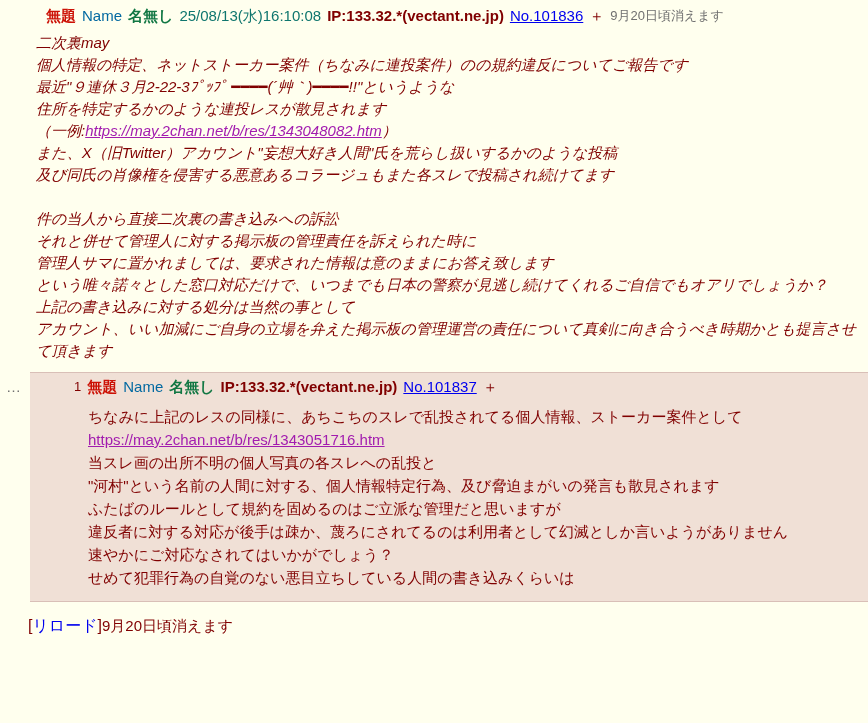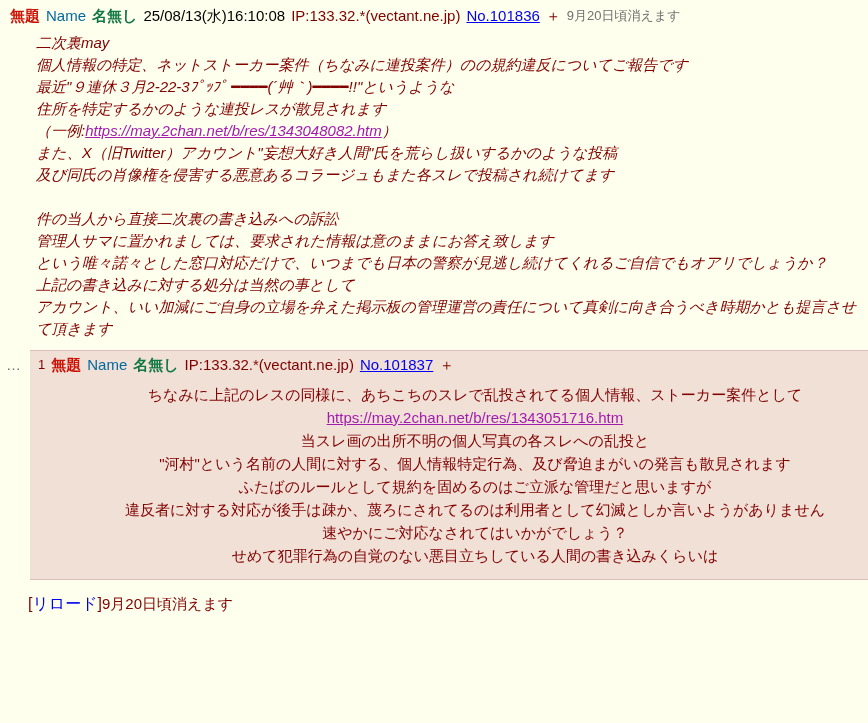--- a/index.html
+++ b/index.html
@@ -24,38 +24,40 @@
   }
 
   
   .post-header {
     display: flex;
     align-items: flex-end;
     flex-wrap: nowrap;
     white-space: nowrap;
     font-size: 15px;
     line-height: 20px;
+    margin-left: 36px;
   }
   .post-header > * { margin-right: 6px; }
   .subject {
     color: #cc1105;
     font-weight: bold;
   }
   .name-label {
     color: #0369a1;
   }
   .name-value {
     color: #117743;
     font-weight: bold;
   }
   .datetime {
-    color: #000000;
+    color: #0f766e;
   }
   .ip {
     color: #800000;
+    font-weight: bold;
   }
   .postno {
     color: #0000ee;
     text-decoration: underline;
     cursor: pointer;
   }
   .plus {
     color: #800000;
     cursor: pointer;
     font-size: 15px;
@@ -110,21 +112,20 @@
     border-left: none;
     border-right: none;
     flex: 1;
   }
   .reply-header {
     padding: 4px 8px 2px 8px;
   }
   .reply-body {
     padding: 6px 6px 12px 58px;
     line-height: 23px;
-    text-align: center;
   }
   .reply-body p {
     margin: 0;
     white-space: pre-wrap;
   }
   .reply-left-gutter {
     padding-top: 6px;
     width: 24px;
     display: flex;
     align-items: baseline;
@@ -166,20 +167,21 @@
   <div class="op-body">
     <p>二次裏may</p>
     <p>個人情報の特定、ネットストーカー案件（ちなみに連投案件）のの規約違反についてご報告です</p>
     <p>最近"９連休３月2-22-3ﾌﾟｯﾌﾟ ━━━━(´艸｀)━━━━!!"というような</p>
     <p>住所を特定するかのような連投レスが散見されます</p>
     <p><span>（一例:</span><a class="inline-link">https://may.2chan.net/b/res/1343048082.htm</a><span>）</span></p>
     <p>また、X（旧Twitter）アカウント"妄想大好き人間"氏を荒らし扱いするかのような投稿</p>
     <p>及び同氏の肖像権を侵害する悪意あるコラージュもまた各スレで投稿され続けてます</p>
     <div class="gap"></div>
     <p>件の当人から直接二次裏の書き込みへの訴訟</p>
+    <p>それと併せて管理人に対する掲示板の管理責任を訴えられた時に</p>
     <p>管理人サマに置かれましては、要求された情報は意のままにお答え致します</p>
     <p>という唯々諾々とした窓口対応だけで、いつまでも日本の警察が見逃し続けてくれるご自信でもオアリでしょうか？</p>
     <p>上記の書き込みに対する処分は当然の事として</p>
     <p>アカウント、いい加減にご自身の立場を弁えた掲示板の管理運営の責任について真剣に向き合うべき時期かとも提言させて頂きます</p>
   </div>
 
   <div class="reply-wrap">
     <div class="reply-left-gutter">
       <span class="dots">…</span>
     </div>

